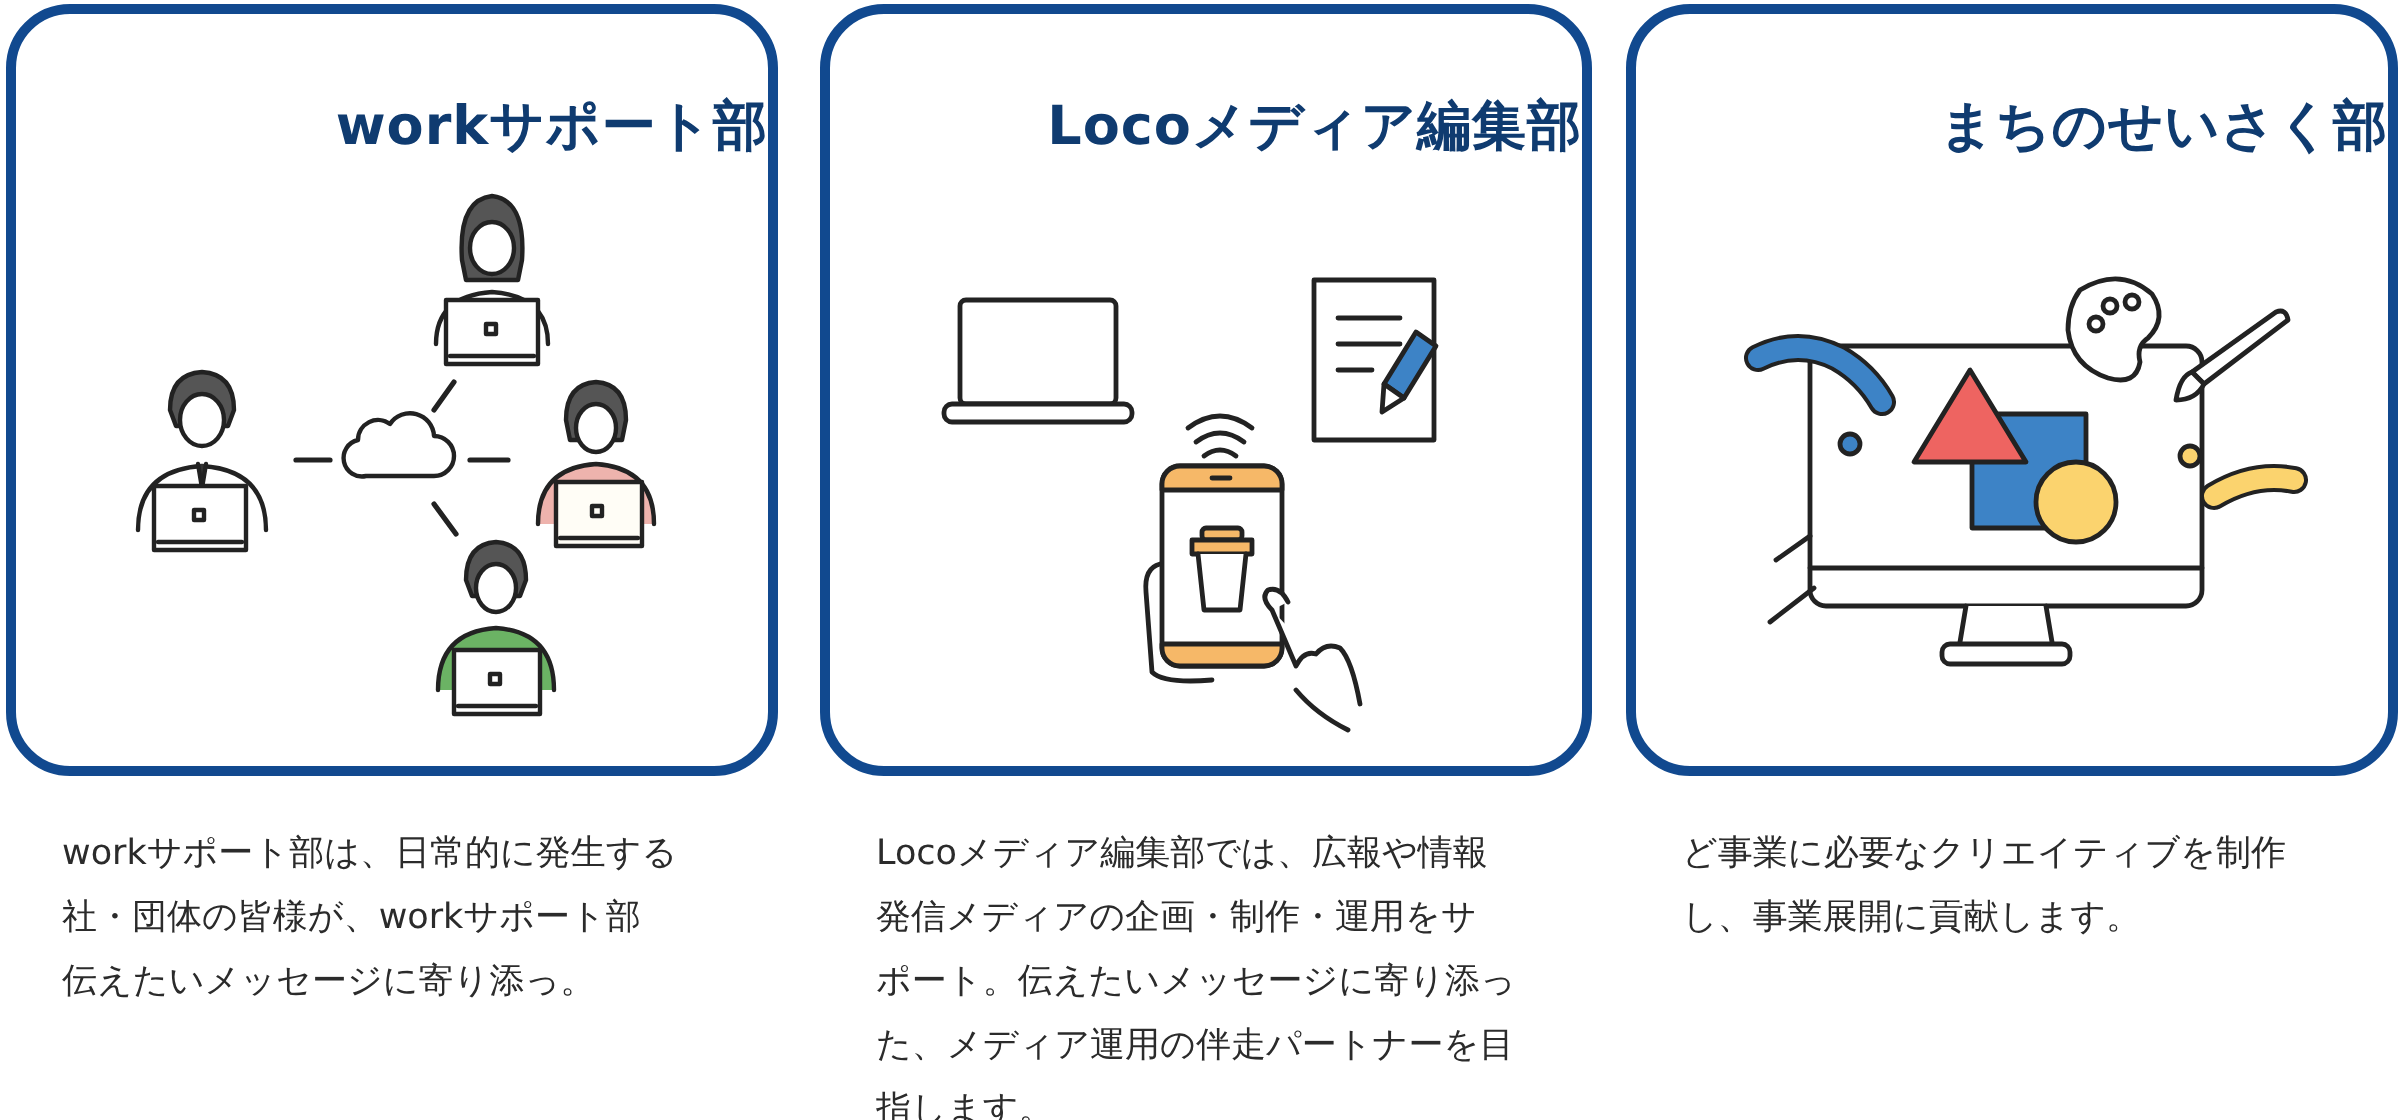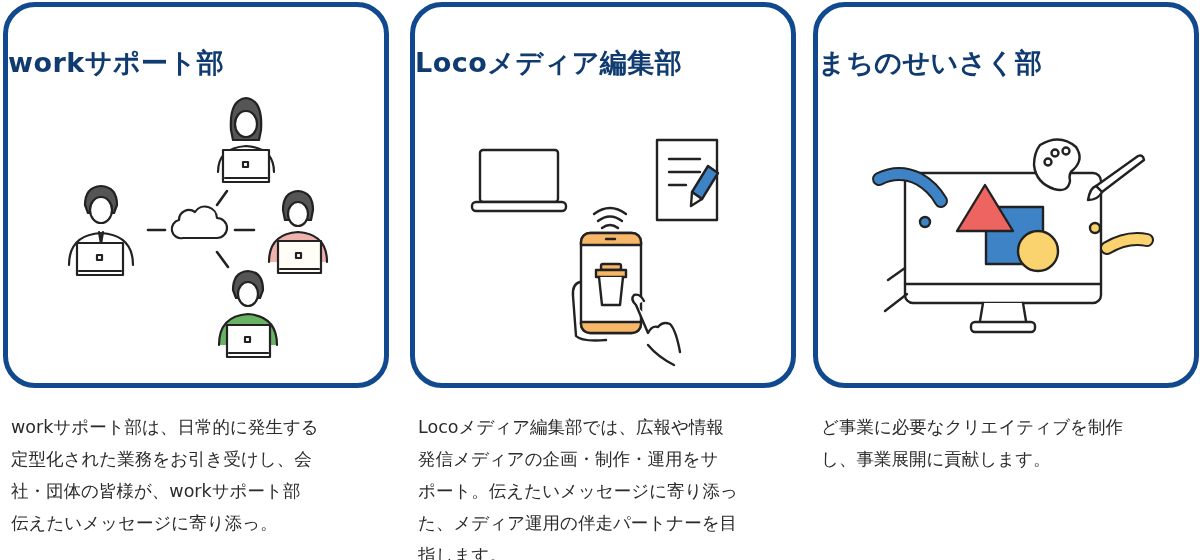--- a/index.html
+++ b/index.html
@@ -1,24 +1,24 @@
 <!DOCTYPE html>
 <html><head>
 <meta charset="utf-8">
 <style>
   html, body { margin:0; padding:0; background:#ffffff; }
   body { width:1200px; height:560px; position:relative; overflow:hidden;
          font-family:"DejaVu Sans","Liberation Sans",sans-serif; }
   .col { position:absolute; top:0; width:386px; }
   .card { position:absolute; top:2px; left:0; width:376px; height:376px;
           border:5px solid #11498f; border-radius:32px; background:#fff; }
-  .card-title { position:absolute; top:38px; left:0; right:0; text-align:left;
+  .card-title { position:absolute; top:38px; left:0; right:0; text-align:right;
           font-weight:bold; font-size:27px; color:#0f3b70; letter-spacing:0.5px; }
   .illus { position:absolute; left:0; top:0; width:386px; height:386px; }
-  .desc { position:absolute; top:411px; left:8px; width:370px;
+  .desc { position:absolute; top:411px; left:28px; width:370px;
           font-size:17.5px; line-height:32px; color:#2b2b2b; }
   .desc span { display:block; white-space:nowrap; }
 </style>
 </head>
 <body>
 
 <div class="col" style="left:3px;">
   <div class="card">
     <div class="card-title">workサポート部</div>
   </div>
@@ -63,21 +63,20 @@
       <path d="M230 290 q0-18 15-19 q15 1 15 19 l-3 8 h-24z" fill="#555"></path>
       <ellipse cx="245" cy="294" rx="10" ry="12" fill="#fff"></ellipse>
       <path d="M216 345 q0-29 29-31 q29 2 29 31" fill="#6bb364"></path>
       <rect x="224" y="325" width="43" height="32" fill="#fff"></rect>
       <line x1="226" y1="353" x2="265" y2="353"></line>
       <rect x="242" y="337" width="5" height="5"></rect>
     </g>
   </svg>
   <div class="desc">
     <span>workサポート部は、日常的に発生する</span>
-    <span>定型化された業務をお引き受けし、会</span>
     <span>社・団体の皆様が、workサポート部</span>
     <span>伝えたいメッセージに寄り添っ。</span>
   </div>
 </div>
 
 <div class="col" style="left:410px;">
   <div class="card">
     <div class="card-title">Locoメディア編集部</div>
   </div>
   <svg class="illus" viewBox="0 0 386 386" fill="none" stroke="#222" stroke-width="2.4" stroke-linecap="round" stroke-linejoin="round">

